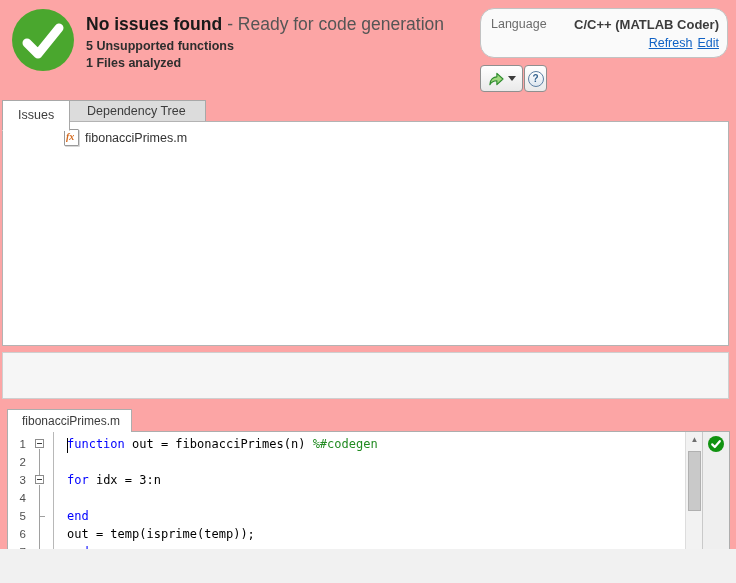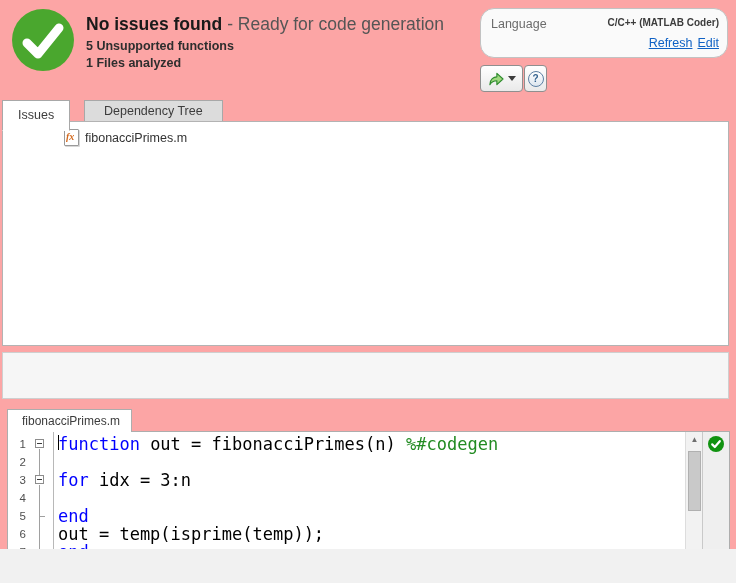--- a/index.html
+++ b/index.html
@@ -11,35 +11,35 @@
   .status-icon{left:10px;top:7px;width:66px;height:66px;}
   .status-line{left:86px;top:14px;font-size:17.5px;color:#555;white-space:nowrap;}
   .status-line .t-bold{font-weight:bold;color:#1a1a1a;}
   .status-line .t-rest{margin-left:5px;}
   .stat{left:86px;font-size:12.5px;font-weight:bold;color:#2e2e2e;white-space:nowrap;}
   .stat-1{top:39px;} .stat-2{top:56px;}
 
   
   .lang-box{left:480px;top:8px;width:246px;height:48px;background:#fafafa;border:1px solid #c2c2c2;border-radius:14px;}
   .lang-label{left:10px;top:8px;font-size:12.5px;color:#6b6b6b;}
-  .lang-value{right:8px;top:8px;font-size:10px;font-weight:bold;color:#3c3c3c;}
+  .lang-value{right:8px;top:8px;font-size:13px;font-weight:bold;color:#3c3c3c;}
   .lang-links{right:8px;top:27px;font-size:12.5px;}
   .lang-links a{color:#1062c5;text-decoration:underline;margin-left:5px;cursor:pointer;}
 
   
   .btn{border:1px solid #8f8f8f;border-radius:4px;background:linear-gradient(#ffffff,#e9e9e9);display:flex;align-items:center;justify-content:center;cursor:pointer;}
   .btn-share{left:480px;top:65px;width:41px;height:25px;gap:3px;}
   .btn-help{left:524px;top:65px;width:21px;height:25px;}
   .share-caret{width:0;height:0;border-left:4px solid transparent;border-right:4px solid transparent;border-top:5px solid #3c3c3c;}
   .help-glyph{display:inline-block;width:14px;height:14px;border:1px solid #5c7fa3;border-radius:50%;color:#35638f;font-size:10px;font-weight:bold;text-align:center;line-height:14px;background:linear-gradient(#ffffff,#dde6ef);}
 
   
   .tab{top:100px;height:21px;line-height:21px;font-size:12.5px;color:#3c3c3c;padding:4px 15px;cursor:pointer;white-space:nowrap;}
   .tab-issues{left:2px;background:#ffffff;border:1px solid #a8a8a8;border-bottom:1px solid #ffffff;z-index:3;}
-  .tab-dep{left:84px;background:#dcdcdc;border:1px solid #a8a8a8;padding:0 19px;}
+  .tab-dep{left:67px;background:#dcdcdc;border:1px solid #a8a8a8;padding:0 19px;}
 
   
   .issues-panel{left:2px;top:121px;width:725px;height:223px;background:#ffffff;border:1px solid #b3b3b3;z-index:1;}
   .file-item{position:absolute;left:16px;top:7px;display:flex;align-items:center;gap:6px;cursor:pointer;}
   .file-icon{width:13px;height:15px;border:1px solid #9a9a9a;background:#fff;position:relative;border-radius:1px;box-shadow:1px 1px 0 #d7d7d7;margin-left:45px;}
   .file-icon span{position:absolute;left:1px;top:1px;font-family:"Liberation Serif",serif;font-style:italic;font-weight:bold;font-size:10px;color:#d2691e;}
   .file-label{font-size:12.5px;color:#333;}
 
   
   .empty-panel{left:2px;top:352px;width:725px;height:45px;background:#f6f6f6;border:1px solid #cfcfcf;}
@@ -53,21 +53,21 @@
   .ln{width:18px;text-align:right;font-size:11.5px;color:#4f4f4f;flex:none;}
   .fold{width:27px;height:18px;position:relative;flex:none;}
   .fold-line::before,.fold-tick::before{content:'';position:absolute;left:13px;top:0;bottom:0;width:1px;background:#a0a0a0;}
   .fold-tick::after,.fold-corner::after{content:'';position:absolute;left:13px;top:9px;width:6px;height:1px;background:#a0a0a0;}
   .fold-corner::before{content:'';position:absolute;left:13px;top:0;height:9px;width:1px;background:#a0a0a0;}
   .fold-minus::before{content:'';position:absolute;left:13px;top:14px;bottom:0;width:1px;background:#a0a0a0;}
   .fold-minus::after{content:'';position:absolute;left:13px;top:0;height:4px;width:1px;background:#a0a0a0;}
   .code-row:first-child .fold-minus::after{display:none;}
   .fold-minus i{position:absolute;left:9px;top:4px;width:9px;height:9px;border:1px solid #8c8c8c;background:#fff;box-sizing:border-box;}
   .fold-minus i::after{content:'';position:absolute;left:1px;top:3px;width:5px;height:1px;background:#3c3c3c;}
-  .code{white-space:pre;margin-left:2px;padding-left:3px;position:relative;font-family:"DejaVu Sans Mono",monospace;font-size:17px;color:#000;}
+  .code{white-space:pre;margin-left:11px;padding-left:3px;position:relative;font-family:"DejaVu Sans Mono",monospace;font-size:12px;color:#000;}
   .kw{color:#0000ff;} .cm{color:#228b22;} .pl{color:#000;}
   .caret{position:absolute;left:2.5px;top:1px;width:1.5px;height:15px;background:#000;}
 
   
   .vscroll{position:absolute;right:26px;top:0;bottom:0;width:17px;background:#f2f2f2;border-left:1px solid #dddddd;}
   .scroll-arrow{position:absolute;left:0;width:100%;height:14px;color:#6e6e6e;font-size:8px;text-align:center;line-height:14px;cursor:pointer;}
   .scroll-arrow.up{top:1px;} .scroll-arrow.down{bottom:1px;}
   .thumb{position:absolute;left:2px;right:2px;top:19px;height:58px;background:#c9c9c9;border:1px solid #b0b0b0;cursor:pointer;}
   .indicator-col{position:absolute;right:0;top:0;bottom:0;width:26px;background:#efefef;border-left:1px solid #c9c9c9;}
   .ok-icon{position:absolute;left:5px;top:4px;width:16px;height:16px;cursor:pointer;}

